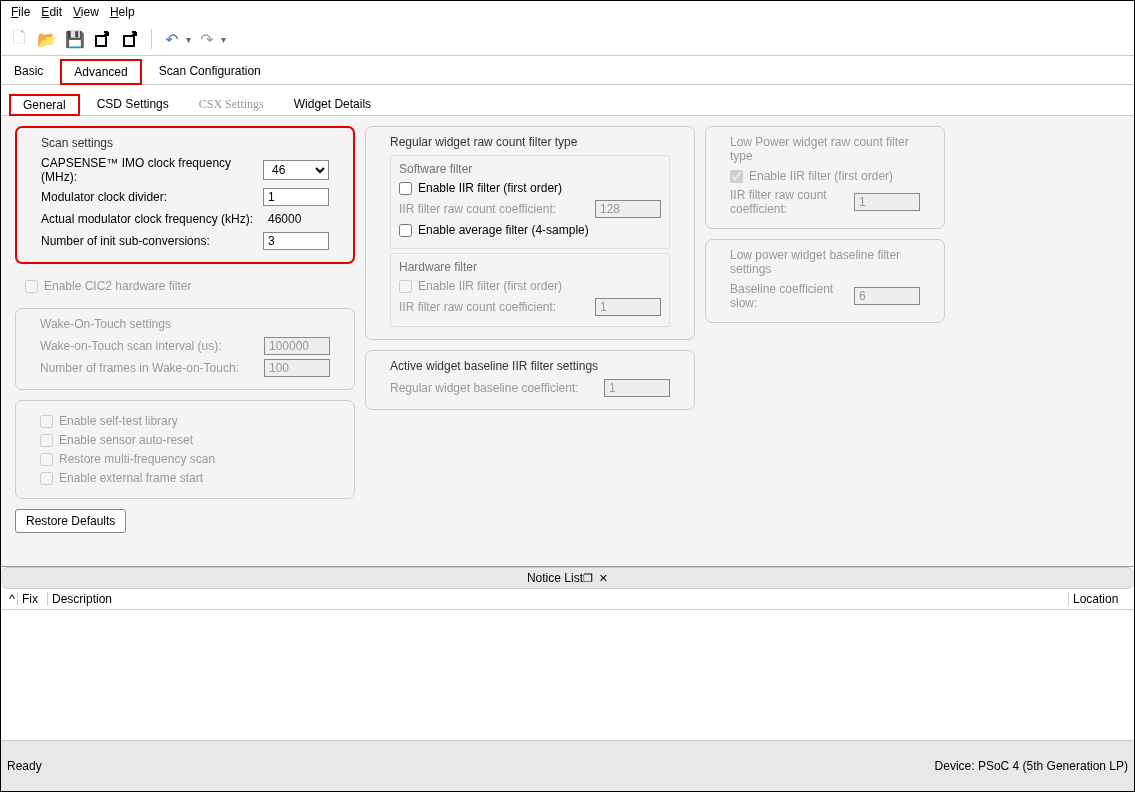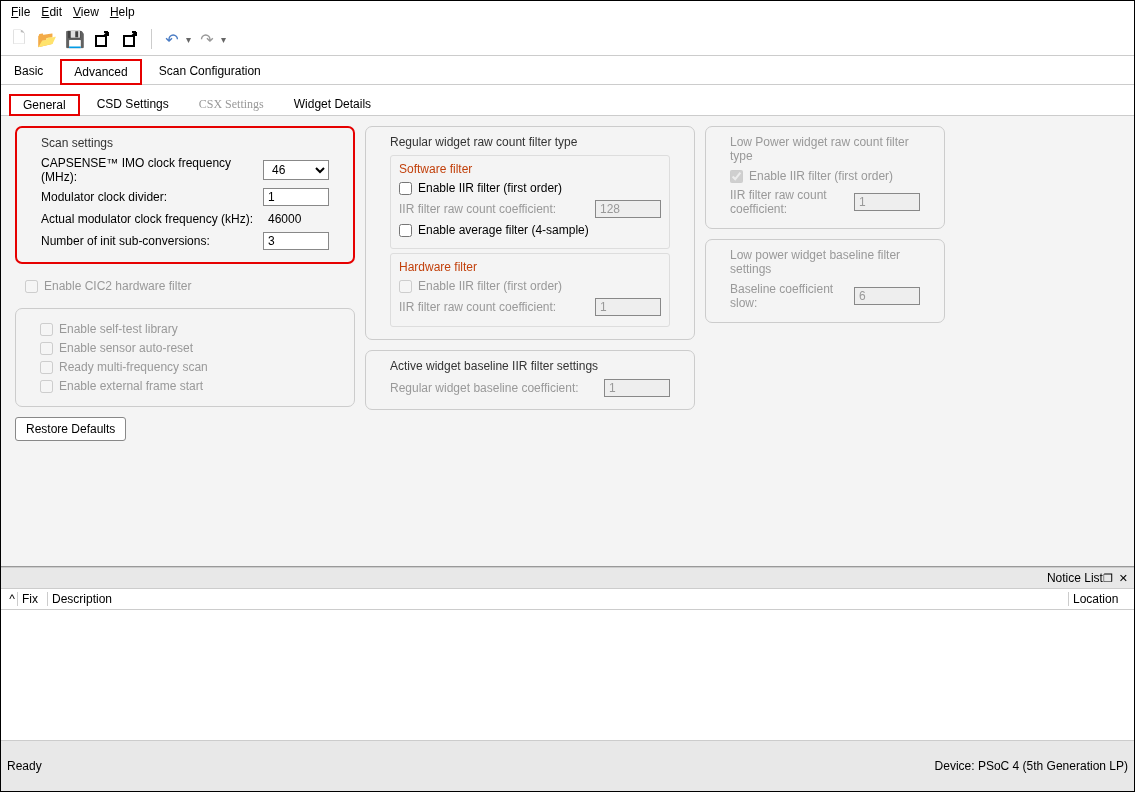--- a/index.html
+++ b/index.html
@@ -24,27 +24,27 @@
 .col2 { width: 330px; }
 .col3 { width: 240px; }
 .group { border: 1px solid #ccc; border-radius: 7px; padding: 8px 24px; position: relative; }
 .group-title { font-size: 12px; color: #333; margin-bottom: 6px; }
 .group.hl { border: 2px solid #e60000; }
 .row { display: flex; align-items: center; justify-content: space-between; margin: 4px 0; gap: 6px; }
 .row label { flex: 1; }
 .row input[type=text], .row select { width: 66px; font-size: 12px; padding: 1px 4px; border: 1px solid #888; background: #fff; }
 .row input.ro { background: transparent; border: 1px solid transparent; color: #000; }
 .subgroup { border: 1px solid #ddd; border-radius: 3px; padding: 6px 8px; margin: 4px 0; }
-.subgroup-title { color: #c2410c; margin-bottom: 4px; }
+.subgroup-title { color: #737373; margin-bottom: 4px; }
 .chk { display: flex; align-items: center; gap: 6px; margin: 5px 0; }
 .chk input { width: 13px; height: 13px; }
 .disabled-text { color: #999; }
 .btn { background: #fff; border: 1px solid #888; padding: 4px 10px; border-radius: 3px; width: fit-content; font-size: 12px; }
 .notice-panel { border-top: 1px solid #999; }
-.notice-header { background: #e8e8e8; padding: 3px 6px; font-size: 12px; display: flex; justify-content: flex-end; align-items: center; border-top: 1px solid #ccc; border-bottom: 1px solid #ccc; }
+.notice-header { background: #e8e8e8; padding: 3px 6px; font-size: 12px; display: flex; justify-content: center; align-items: center; border-top: 1px solid #ccc; border-bottom: 1px solid #ccc; border-radius: 7px; }
 .notice-cols { display: flex; border-bottom: 1px solid #ccc; font-size: 12px; padding: 3px 6px; }
 .notice-body { height: 130px; background: #fff; }
 .statusbar { background: #e8e8e8; padding: 18px 6px; font-size: 12px; display: flex; justify-content: space-between; border-top: 1px solid #ccc; }
 .sep { width: 1px; height: 20px; background: #ccc; margin: 0 4px; }
 .dd { font-size: 10px; color: #666; margin-left: -2px; }
 .ficon { font-size: 16px; }
 .winctl { display: flex; gap: 6px; font-size: 11px; }
 </style>
 </head>
 <body>
@@ -121,31 +121,42 @@
       <div class="row">
         <label>Number of init sub-conversions:</label>
         <input type="text" value="3" style="">
       </div>
     </div>
     <div class="chk disabled-text" style="margin-left:10px">
       <input type="checkbox" disabled="" style="">
       <label>Enable CIC2 hardware filter</label>
     </div>
     <div class="group">
+      <div class="group-title disabled-text">Wake-On-Touch settings</div>
+      <div class="row disabled-text">
+        <label>Wake-on-Touch scan interval (us):</label>
+        <input type="text" disabled="" style="background: rgb(238, 238, 238); color: rgb(153, 153, 153);" value="100000">
+      </div>
+      <div class="row disabled-text">
+        <label>Number of frames in Wake-on-Touch:</label>
+        <input type="text" disabled="" style="background: rgb(238, 238, 238); color: rgb(153, 153, 153);" value="100">
+      </div>
+    </div>
+    <div class="group">
       <div class="chk disabled-text">
           <input type="checkbox" disabled="" style="">
           <label>Enable self-test library</label>
         </div>
       <div class="chk disabled-text">
           <input type="checkbox" disabled="" style="">
           <label>Enable sensor auto-reset</label>
         </div>
       <div class="chk disabled-text">
           <input type="checkbox" disabled="" style="">
-          <label>Ready multi-frequency scan</label>
+          <label>Restore multi-frequency scan</label>
         </div>
       <div class="chk disabled-text">
           <input type="checkbox" disabled="" style="">
           <label>Enable external frame start</label>
         </div>
     </div>
     <button class="btn">Restore Defaults</button>
   </div>
 
   <div class="col col2">

